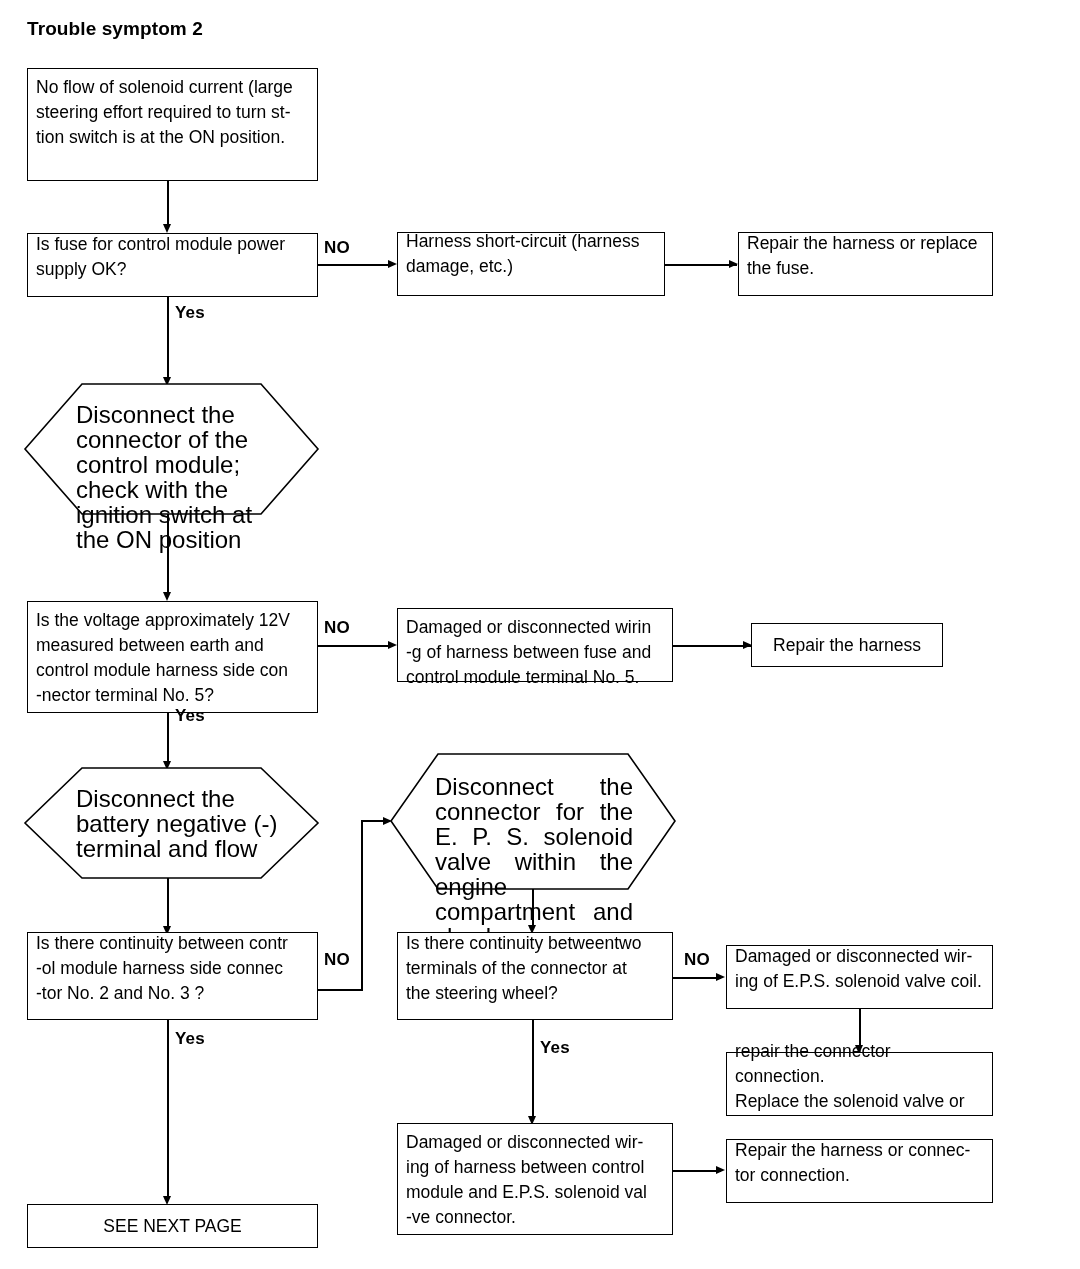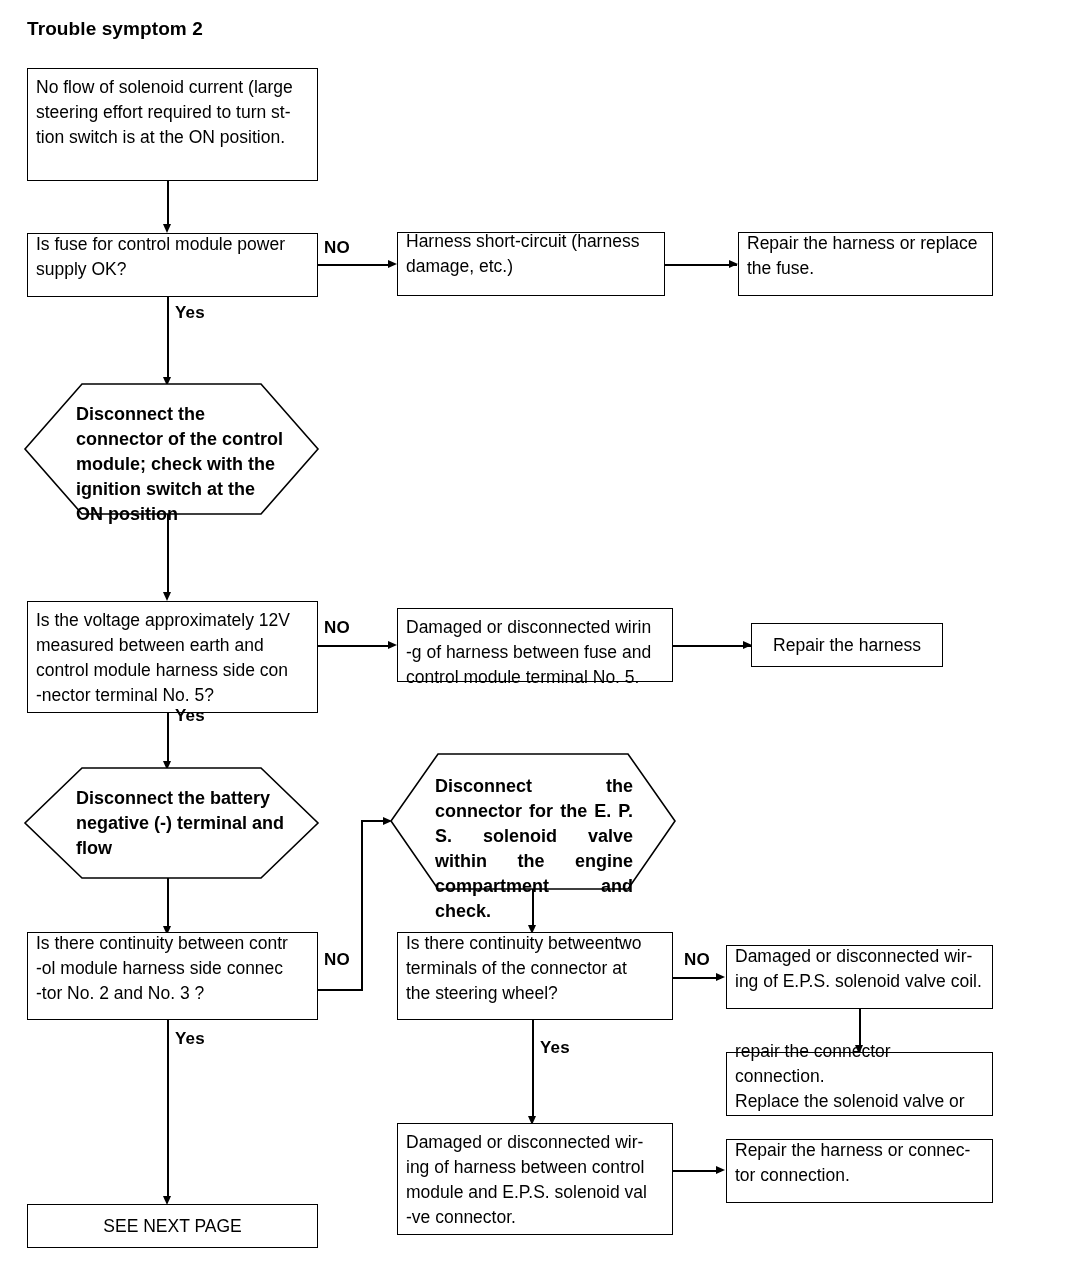--- a/index.html
+++ b/index.html
@@ -56,23 +56,22 @@
     position: absolute;
   }
   .hex svg {
     position: absolute;
     left: 0;
     top: 0;
     overflow: visible;
   }
   .hex .hex-text {
     position: absolute;
-    font-size: 18px;
+    font-size: 24px;
     line-height: 25px;
-    font-weight: bold;
   }
   .hex .hex-text.justify {
     text-align: justify;
     text-align-last: left;
   }
   
   .ln {
     position: absolute;
     background: #000000;
   }

